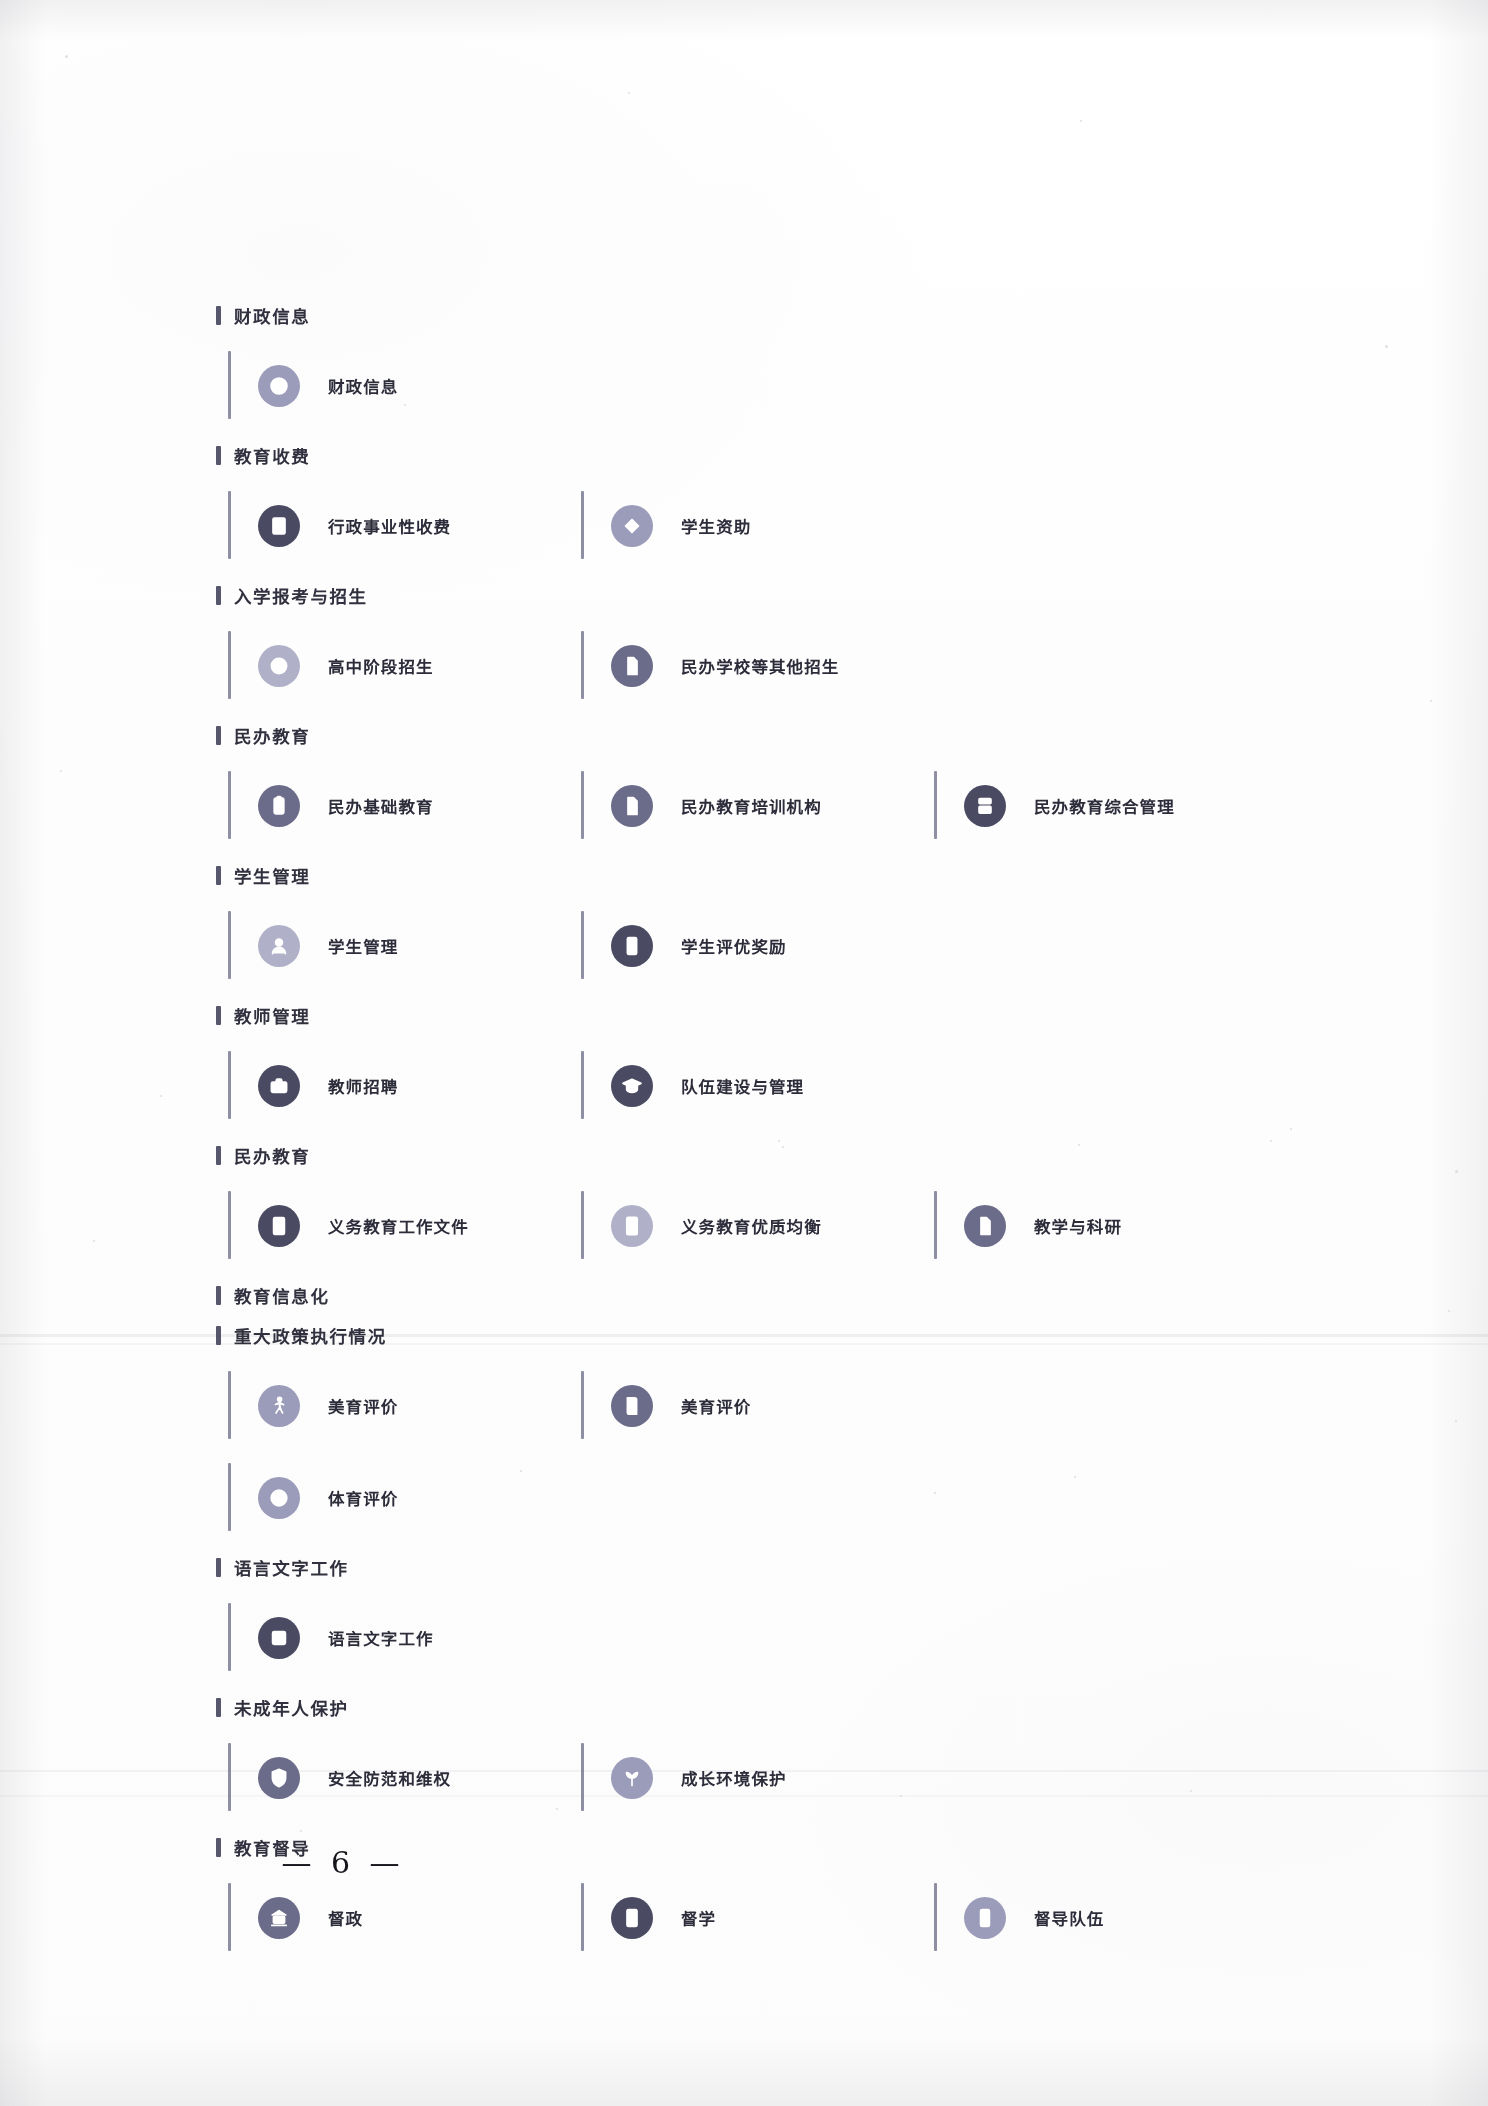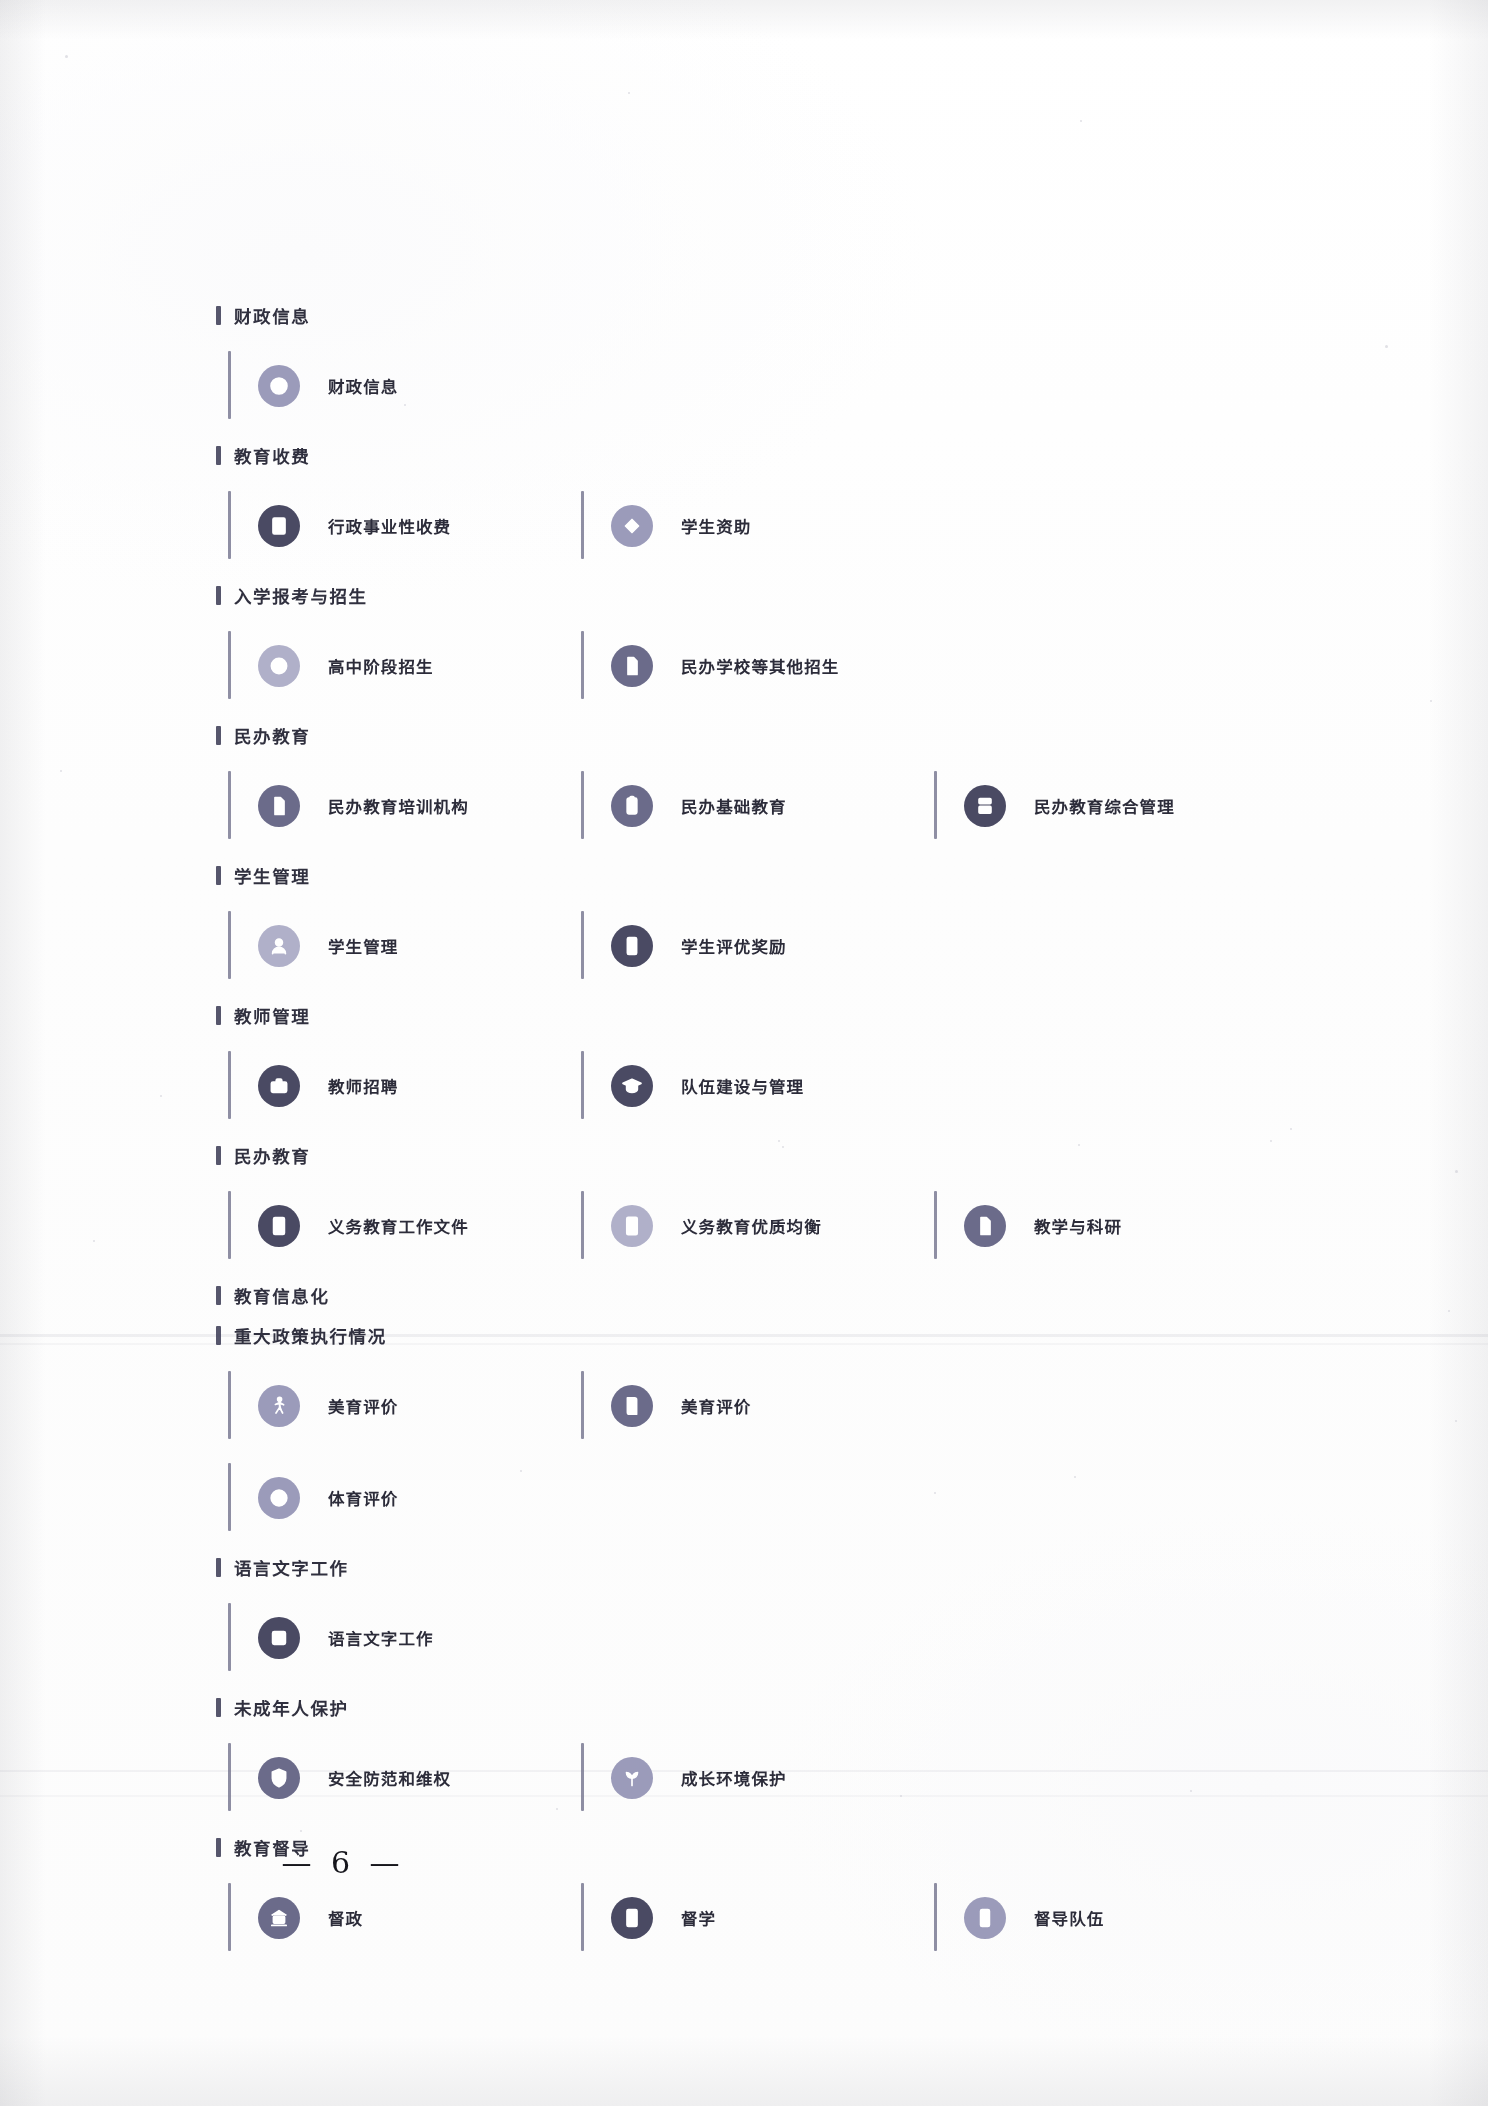--- a/index.html
+++ b/index.html
@@ -262,40 +262,40 @@
       <div class="group-head">
         <span class="head-bar"></span>
         <span class="group-title">民办教育</span>
       </div>
       <div class="group-rows">
         <div class="row">
           <a class="card">
             <span class="divider"></span>
             <span class="icon-wrap tone-mid">
               <svg width="24" height="24" viewBox="0 0 24 24">
+                <rect class="gl" x="7.2" y="4.2" width="9.6" height="15.6" rx="1.6" fill="none" stroke-width="1.7"></rect>
+                <rect class="gl" x="10" y="2.6" width="4" height="3.2" rx="1" fill="none" stroke-width="1.5"></rect>
+                <path class="gl" d="M9.6 10.2h4.8 M9.6 13.2h4.8 M9.6 16.2h3" fill="none" stroke-width="1.3" stroke-linecap="round"></path>
+              </svg>
+            </span>
+            <span class="card-label">民办基础教育</span>
+          </a>
+          <a class="card">
+            <span class="divider"></span>
+            <span class="icon-wrap tone-mid">
+              <svg width="24" height="24" viewBox="0 0 24 24">
                 <path class="gl" d="M8 3.5h5.4L17 7.2v13.3H8z" fill="none" stroke-width="1.7" stroke-linejoin="round"></path>
                 <path class="gl" d="M13.3 3.6v3.7H17" fill="none" stroke-width="1.4"></path>
                 <path class="gl" d="M10.2 11.4h4.2 M10.2 14.2h4.2" fill="none" stroke-width="1.3" stroke-linecap="round"></path>
               </svg>
             </span>
             <span class="card-label">民办教育培训机构</span>
           </a>
           <a class="card">
             <span class="divider"></span>
-            <span class="icon-wrap tone-mid">
-              <svg width="24" height="24" viewBox="0 0 24 24">
-                <rect class="gl" x="7.2" y="4.2" width="9.6" height="15.6" rx="1.6" fill="none" stroke-width="1.7"></rect>
-                <rect class="gl" x="10" y="2.6" width="4" height="3.2" rx="1" fill="none" stroke-width="1.5"></rect>
-                <path class="gl" d="M9.6 10.2h4.8 M9.6 13.2h4.8 M9.6 16.2h3" fill="none" stroke-width="1.3" stroke-linecap="round"></path>
-              </svg>
-            </span>
-            <span class="card-label">民办基础教育</span>
-          </a>
-          <a class="card">
-            <span class="divider"></span>
             <span class="icon-wrap tone-dark">
               <svg width="24" height="24" viewBox="0 0 24 24">
                 <rect class="gl" x="6" y="4.6" width="12" height="5.2" rx="1" fill="none" stroke-width="1.6"></rect>
                 <rect class="gl" x="6" y="12.4" width="12" height="6.8" rx="1" fill="none" stroke-width="1.6"></rect>
                 <path class="gl" d="M9.4 7.2h5.2 M9.4 15.8h5.2" fill="none" stroke-width="1.4" stroke-linecap="round"></path>
               </svg>
             </span>
             <span class="card-label">民办教育综合管理</span>
           </a>
         </div>

